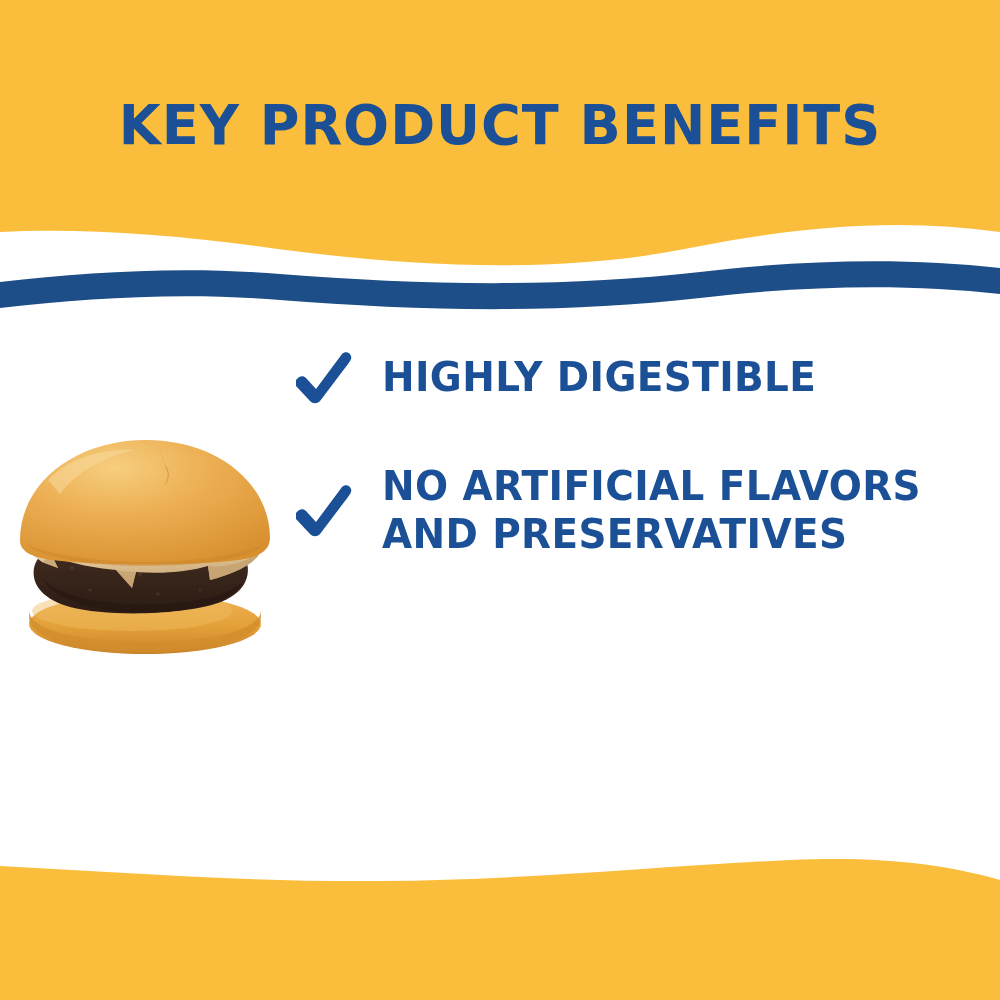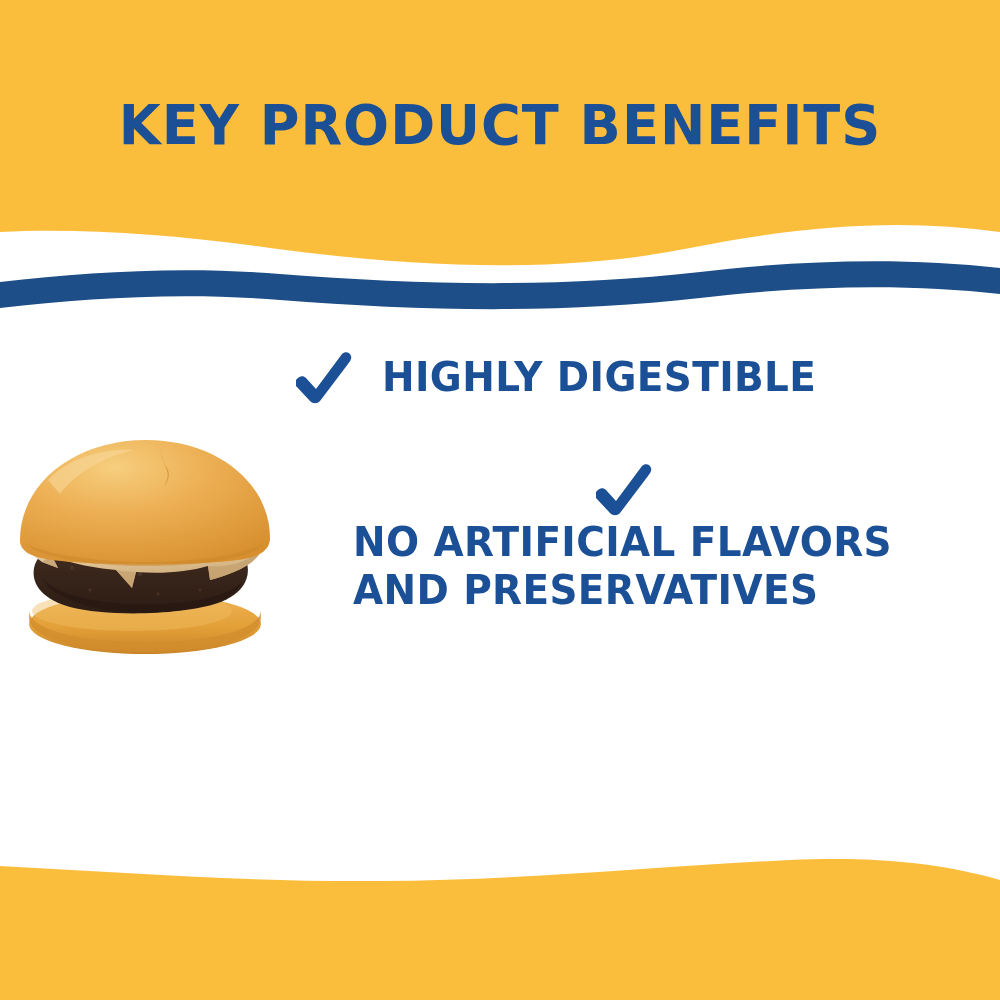--- a/index.html
+++ b/index.html
@@ -45,21 +45,21 @@
   .benefits{
     position:absolute;
     left:292px;top:348px;
     width:690px;
   }
   .benefit-row{
     display:flex;
     align-items:center;
     margin-bottom:56px;
   }
-  .benefit-row.last{margin-bottom:0;flex-direction:column;}
+  .benefit-row.last{margin-bottom:0;}
   .check-wrap{
     flex:0 0 auto;
     width:60px;height:52px;
     margin-right:30px;
     margin-top:4px;
   }
   .check-wrap svg{display:block;width:60px;height:52px;}
   .benefit-text{
     color:#1B5096;
     font-family:"DejaVu Sans", sans-serif;

